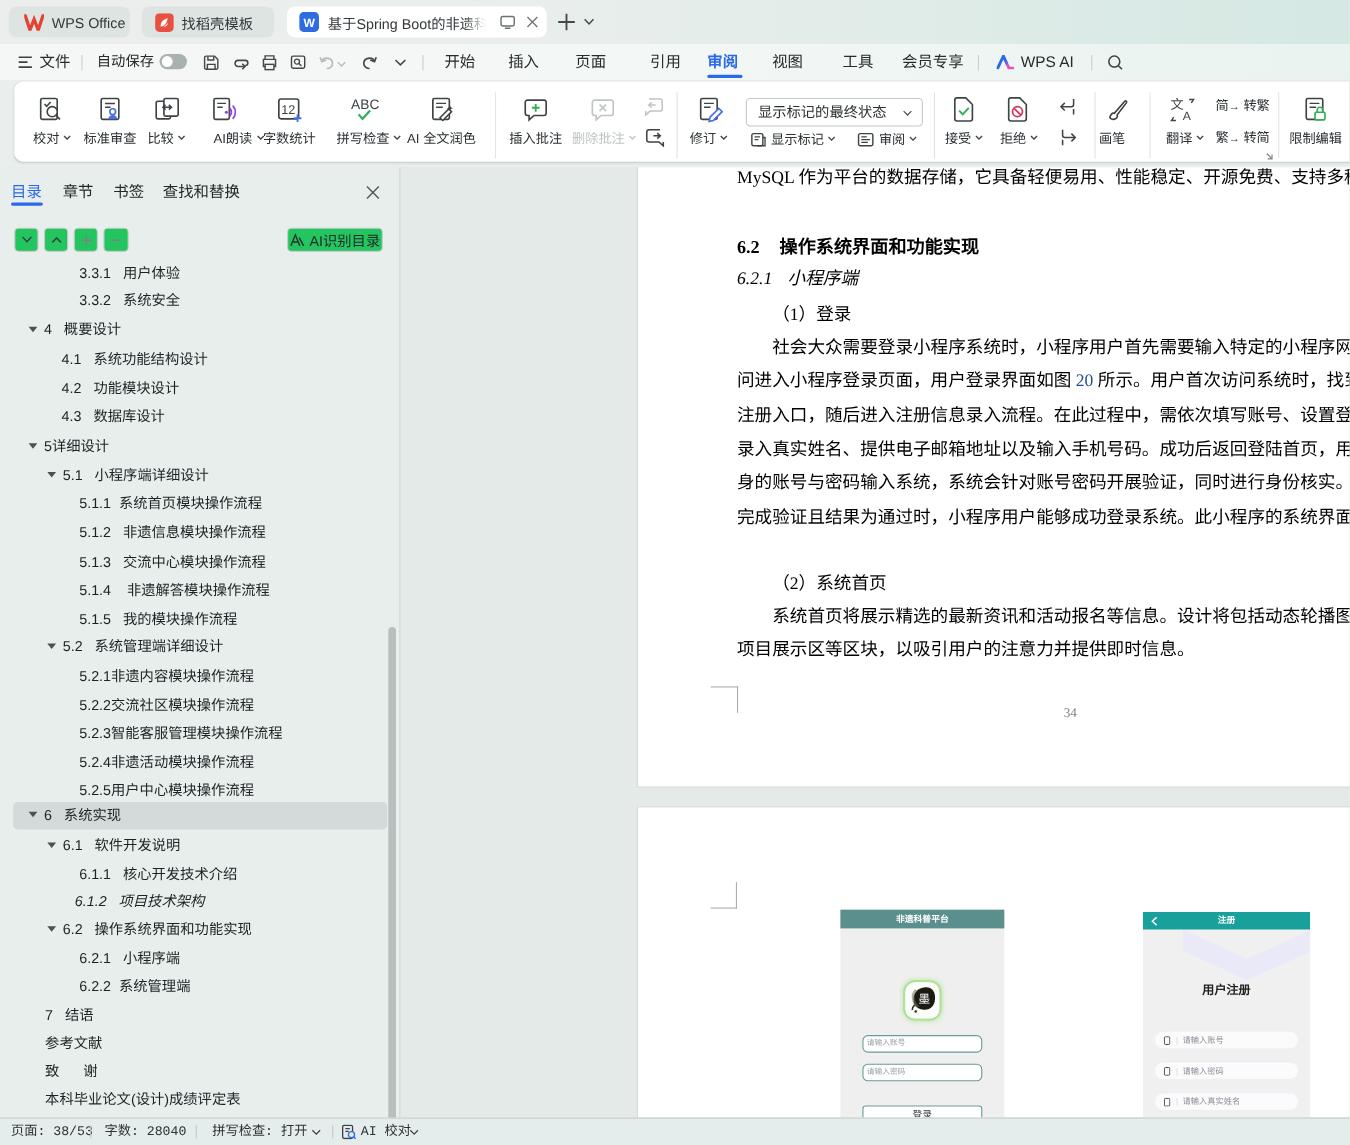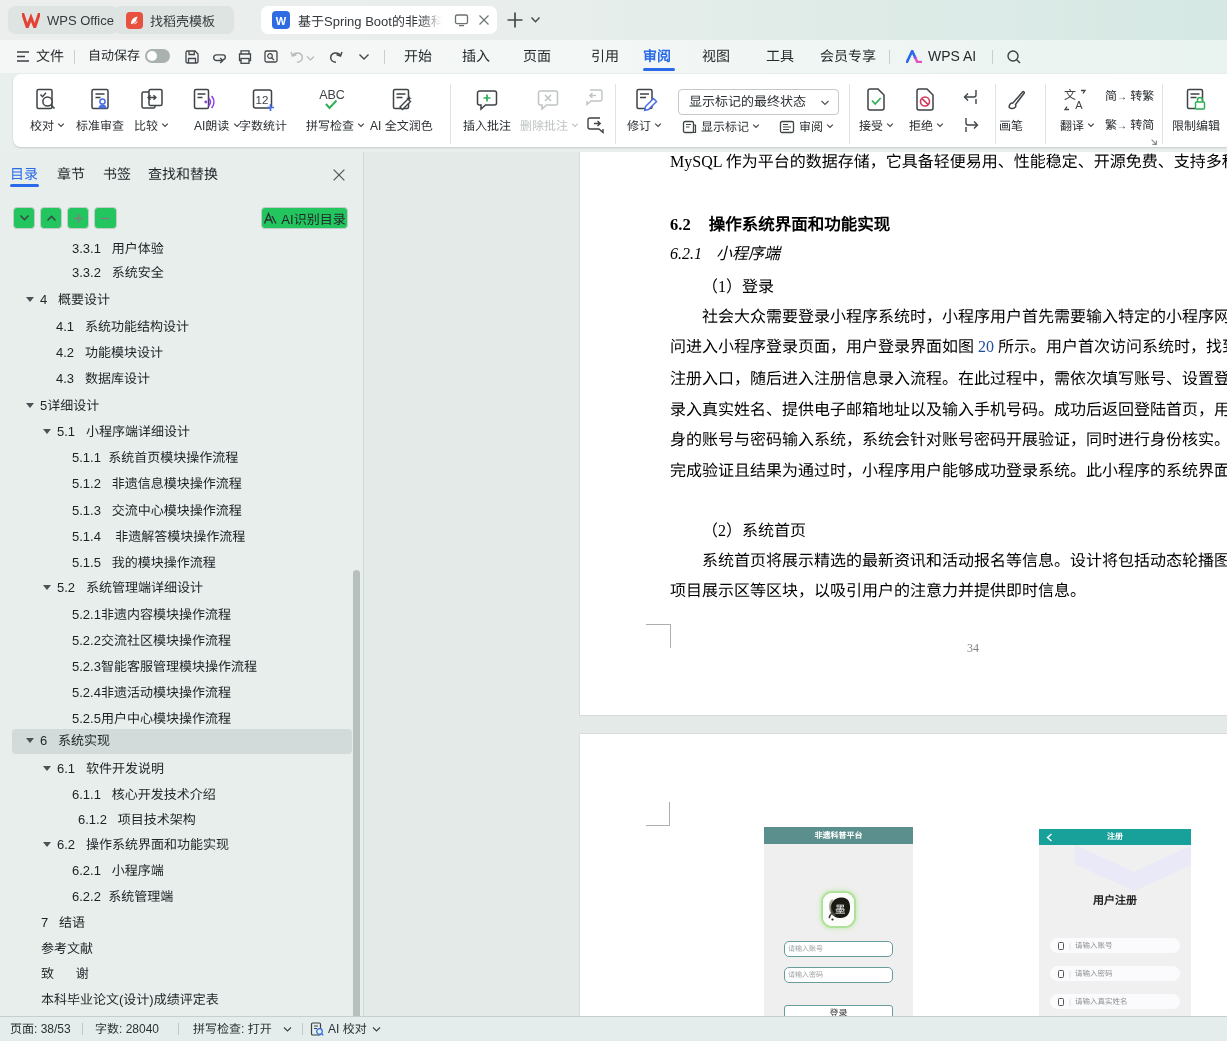--- a/index.html
+++ b/index.html
@@ -28,34 +28,34 @@
 #main{position:absolute;left:0;top:152px;width:1227px;height:864px;background:#e3eae8;}
 #panel{position:absolute;left:0;top:0;width:364px;height:864px;background:#e7eeec;border-right:1px solid #d2d8d6;}
 .ptab{position:absolute;top:15px;height:15px;line-height:15px;font-size:14px;color:#23282b;}
 .pbtn{position:absolute;top:55px;height:22px;background:#22c55e;border:1px solid #c5cbca;border-radius:4px;color:#555;display:flex;align-items:center;justify-content:center;}
 .trow{position:absolute;left:0;width:352px;height:26px;line-height:26px;font-size:13px;color:#1e2225;white-space:nowrap;}
 .tar{display:inline-block;width:0;height:0;border-left:4px solid transparent;border-right:4px solid transparent;border-top:5px solid #4b5154;vertical-align:2px;margin-right:6px;}
 #docarea{position:absolute;left:365px;top:0;width:862px;height:864px;overflow:hidden;}
 .page{position:absolute;left:215px;width:660px;background:#ffffff;box-shadow:0 0 0 1px #d8dddb;}
 .dl{position:absolute;left:305px;height:26px;line-height:26px;font-size:16px;color:#000;white-space:nowrap;font-family:"Liberation Serif",serif;}
 
-#statusbar{position:absolute;left:0;top:1016px;width:1227px;height:25px;background:#e4edeb;border-top:1px solid #c8cecc;font-size:12px;color:#2c3134;}
+#statusbar{position:absolute;left:0;top:1016px;width:1227px;height:25px;background:#e4edeb;border-top:1px solid #c8cecc;font-size:12px;color:#2c3134;font-family:Liberation Mono, monospace;}
 .sbi{position:absolute;top:0;height:24px;line-height:24px;white-space:nowrap;}
 .ssep{position:absolute;top:6px;width:1px;height:12px;background:#c2c8c6;}
 </style>
 </head>
 <body>
 <div id="titlebar">
   <div class="ttab" style="left:8px;width:110px;">
     <svg style="margin:0 7px 0 14px;" width="18" height="15" viewBox="0 0 24 20">
         <path d="M1 1 L7 19 L12 6 L17 19 L23 1" fill="none" stroke="#e34234" stroke-width="4" stroke-linecap="square"></path>
       </svg>
     <span>WPS Office</span>
   </div>
-  <div class="ttab" style="left:114px;width:120px;align-items:center;">
+  <div class="ttab" style="left:129px;width:120px;align-items:center;">
     <svg style="margin:0 7px 0 12px;" width="17" height="17" viewBox="0 0 17 17">
         <rect x="0" y="0" width="17" height="17" rx="4" fill="#e8503f"></rect>
         <path d="M5 12 C5 8 7 5.5 11.5 4.5 C10.5 9 9 11.5 5 12 Z" fill="#fff"></path>
         <path d="M7.2 12.2 C8.8 11.8 10.4 10.4 11.3 8.6 C11.9 10.6 10.3 12.6 7.2 12.2 Z" fill="#fff" opacity=".85"></path>
       </svg>
     <span>找稻壳模板</span>
   </div>
   <div class="ttab" id="tab3" style="left:261px;width:236px;">
     <svg style="margin:0 8px 0 11px;flex:none;" width="18" height="18" viewBox="0 0 18 18">
         <rect width="18" height="18" rx="4" fill="#2f6ce2"></rect>
@@ -439,21 +439,21 @@
       <div class="trow" style="top:423px;left:43px;"><span class="tar"></span>5.2&nbsp;&nbsp;&nbsp;系统管理端详细设计</div>
       <div class="trow" style="top:450px;left:72px;">5.2.1非遗内容模块操作流程</div>
       <div class="trow" style="top:476px;left:72px;">5.2.2交流社区模块操作流程</div>
       <div class="trow" style="top:502px;left:72px;">5.2.3智能客服管理模块操作流程</div>
       <div class="trow" style="top:528px;left:72px;">5.2.4非遗活动模块操作流程</div>
       <div class="trow" style="top:554px;left:72px;">5.2.5用户中心模块操作流程</div>
       <div style="position:absolute;left:12px;top:577px;width:340px;height:25px;background:#d2dbd9;border-radius:4px;"></div>
       <div class="trow" style="top:576px;left:26px;"><span class="tar"></span>6&nbsp;&nbsp;&nbsp;系统实现</div>
       <div class="trow" style="top:604px;left:43px;"><span class="tar"></span>6.1&nbsp;&nbsp;&nbsp;软件开发说明</div>
       <div class="trow" style="top:630px;left:72px;">6.1.1&nbsp;&nbsp;&nbsp;核心开发技术介绍</div>
-      <div class="trow" style="top:655px;left:78px;">6.1.2&nbsp;&nbsp;&nbsp;项目技术架构</div>
+      <div class="trow" style="top:655px;left:68px;font-style:italic;">6.1.2&nbsp;&nbsp;&nbsp;项目技术架构</div>
       <div class="trow" style="top:680px;left:43px;"><span class="tar"></span>6.2&nbsp;&nbsp;&nbsp;操作系统界面和功能实现</div>
       <div class="trow" style="top:706px;left:72px;">6.2.1&nbsp;&nbsp;&nbsp;小程序端</div>
       <div class="trow" style="top:732px;left:72px;">6.2.2&nbsp;&nbsp;系统管理端</div>
       <div class="trow" style="top:758px;left:41px;">7&nbsp;&nbsp;&nbsp;结语</div>
       <div class="trow" style="top:784px;left:41px;">参考文献</div>
       <div class="trow" style="top:809px;left:41px;">致&nbsp;&nbsp;&nbsp;&nbsp;&nbsp;&nbsp;谢</div>
       <div class="trow" style="top:835px;left:41px;">本科毕业论文(设计)成绩评定表</div>
     </div>
     <div style="position:absolute;left:353px;top:418px;width:7px;height:594px;border-radius:4px;background:#b7c0bf;"></div>
   </div>

